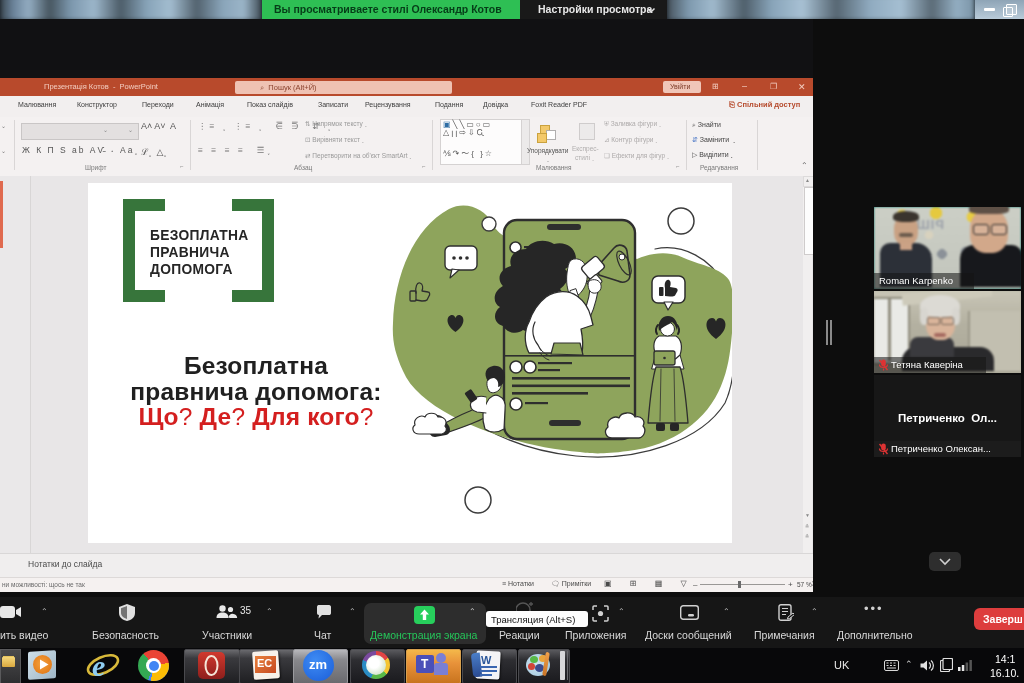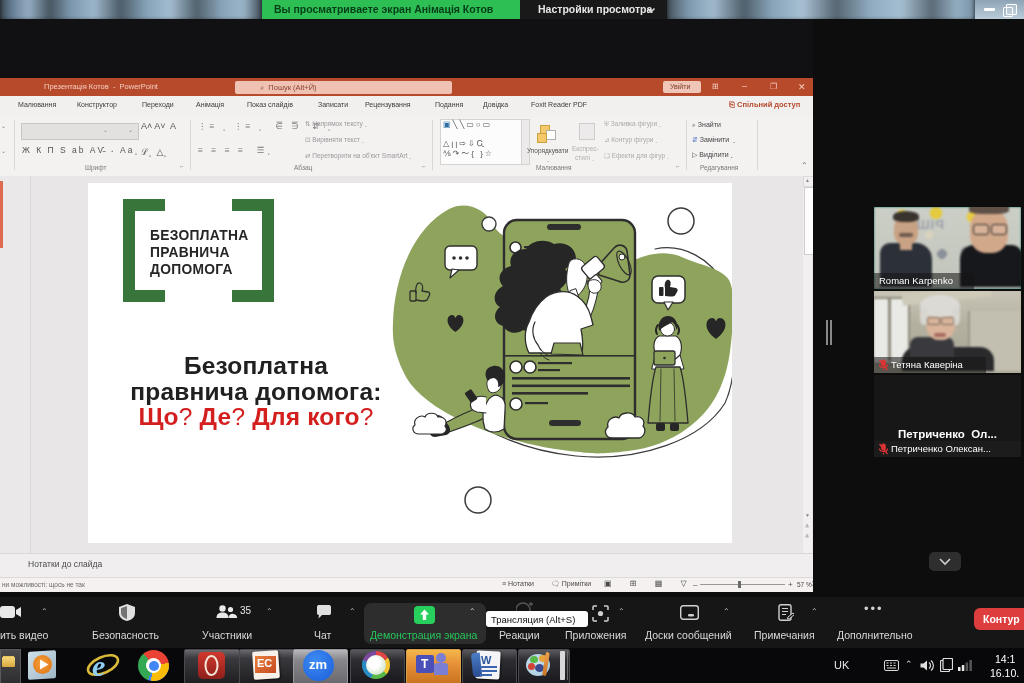--- a/index.html
+++ b/index.html
@@ -12,21 +12,21 @@
 <div id="root">
 
 <div class="abs" id="topstrip" style="left:0;top:0;width:1024px;height:19px;background:#101418;overflow:hidden;">
   <div class="abs" style="left:0;top:-5px;width:262px;height:26px;background:linear-gradient(90deg,#3a4650 0%,#6a8299 5%,#93adc2 11%,#46555f 19%,#7c97ad 27%,#9cb6ca 36%,#4c5c68 46%,#87a3b8 56%,#a3bdd0 65%,#52626e 75%,#8aa5ba 85%,#9bb5c8 93%,#3e4a54 100%);filter:blur(2.5px);"></div>
   <div class="abs" style="left:667px;top:-5px;width:308px;height:26px;background:linear-gradient(90deg,#46525c 0%,#7e99ae 7%,#a0bacd 15%,#4e5e6a 25%,#88a4b9 34%,#a8c1d4 44%,#566672 55%,#90abc0 66%,#a5bfd2 76%,#5a6a76 86%,#93aec2 94%,#7a93a6 100%);filter:blur(2.5px);"></div>
   <div class="abs" style="left:975px;top:0;width:49px;height:19px;background:linear-gradient(180deg,#8ea4b6,#b9cbd9);"></div>
   <div class="abs" style="left:984px;top:8px;width:11px;height:3px;background:#fff;border-radius:1px;"></div>
   <div class="abs" style="left:1006px;top:4px;width:9px;height:9px;border:1.5px solid #fff;border-radius:1px;background:rgba(255,255,255,.2);"></div>
   <div class="abs" style="left:1003px;top:7px;width:8px;height:8px;border:1.5px solid #fff;border-radius:1px;"></div>
   <div class="abs" style="left:262px;top:0;width:258px;height:19px;background:#2ebf54;"></div>
-  <div class="abs txt" style="left:274px;top:3px;width:240px;font-size:10.5px;font-weight:bold;color:#063d18;">Вы просматриваете экран Анімація Котов</div>
+  <div class="abs txt" style="left:274px;top:3px;width:240px;font-size:10.5px;font-weight:bold;color:#063d18;">Вы просматриваете стилі Олександр Котов</div>
   <div class="abs" style="left:520px;top:0;width:147px;height:19px;background:#191919;"></div>
   <div class="abs txt" style="left:538px;top:3px;font-size:10.5px;font-weight:bold;color:#e8e8e8;">Настройки просмотра</div>
   <svg class="abs" style="left:646px;top:7px;" width="10" height="7" viewBox="0 0 10 7">
         <path d="M1.5 1.5 L5 5 L8.5 1.5" fill="none" stroke="#e0e0e0" stroke-width="1.5"></path>
       </svg>
 </div>
 
 <div class="abs" style="left:0;top:19px;width:1024px;height:59px;background:#111113;"></div>
 
 <div class="abs" id="ppt" style="left:0;top:78px;width:813px;height:514px;background:#f2efef;overflow:hidden;">
@@ -77,21 +77,21 @@
     <div class="abs txt" style="left:198px;top:4px;font-size:8.5px;color:#777;letter-spacing:3px;">⋮≡ ˯ ⋮≡ ˯&nbsp; ⋶ ⋽&nbsp; ⇵ ˯</div>
     <div class="abs txt" style="left:198px;top:28px;font-size:8.5px;color:#777;letter-spacing:3px;">≡ ≡ ≡ ≡&nbsp; ☰˯</div>
     <div class="abs txt" style="left:305px;top:3px;font-size:6.5px;color:#999;">⇅ Напрямок тексту ˯</div>
     <div class="abs txt" style="left:305px;top:19px;font-size:6.5px;color:#999;">⊡ Вирівняти текст ˯</div>
     <div class="abs txt" style="left:305px;top:35px;font-size:6.5px;color:#999;">⇄ Перетворити на об'єкт SmartArt ˯</div>
     <div class="abs txt" style="left:294px;top:47px;font-size:6.5px;color:#7a7a7a;">Абзац</div>
     <div class="abs txt" style="left:422px;top:46px;font-size:6px;color:#999;">⌐</div>
 
     <div class="abs" style="left:440px;top:2px;width:81px;height:44px;background:#fdfcfc;border:1px solid #d5d2d2;"></div>
     <div class="abs txt" style="left:443px;top:3px;font-size:8px;color:#555;letter-spacing:2px;"><span style="color:#2e6da4;">▣</span>╲╲▭○▭</div>
-    <div class="abs txt" style="left:443px;top:20px;font-size:8px;color:#555;letter-spacing:2px;">△ꞁꞁ⇨⇩Ꮹ</div>
+    <div class="abs txt" style="left:443px;top:9px;font-size:8px;color:#555;letter-spacing:2px;">△ꞁꞁ⇨⇩Ꮹ</div>
     <div class="abs txt" style="left:443px;top:31px;font-size:8px;color:#555;letter-spacing:2px;">⅍↷〜{ }☆</div>
     <div class="abs" style="left:521px;top:2px;width:7px;height:44px;background:#eceaea;border:1px solid #d5d2d2;"></div>
 
     <div class="abs" style="left:540px;top:8px;width:8px;height:8px;background:#f3c96a;border:1px solid #caa23f;"></div>
     <div class="abs" style="left:546px;top:13px;width:8px;height:8px;background:#fff;border:1px solid #b0aeae;"></div>
     <div class="abs" style="left:537px;top:16px;width:8px;height:8px;background:#f3c96a;border:1px solid #caa23f;"></div>
     <div class="abs txt" style="left:527px;top:30px;font-size:6.5px;color:#555;">Упорядкувати</div>
     <div class="abs txt" style="left:547px;top:39px;font-size:6px;color:#777;">˯</div>
     <div class="abs" style="left:579px;top:6px;width:14px;height:15px;background:#eceaea;border:1px solid #cfcccc;"></div>
     <div class="abs txt" style="left:572px;top:28px;font-size:6.5px;color:#b0aeae;">Експрес-</div>
@@ -313,21 +313,21 @@
   <div class="abs" style="left:0;top:66px;width:112px;height:16px;background:rgba(20,20,20,.55);"></div>
   <svg class="abs" style="left:4px;top:68px;" width="11" height="12" viewBox="0 0 11 12">
         <rect x="3.2" y="0.5" width="4.6" height="7" rx="2.3" fill="#d33"></rect>
         <path d="M1.5 5.5 C1.5 9.5 9.5 9.5 9.5 5.5 M5.5 9.5 L5.5 11.5" stroke="#d33" stroke-width="1.2" fill="none"></path>
         <line x1="1.5" y1="1" x2="9.5" y2="11" stroke="#d33" stroke-width="1.4"></line>
       </svg>
   <div class="abs txt" style="left:17px;top:68px;font-size:9.5px;color:#fff;">Тетяна Каверіна</div>
 </div>
 
 <div class="abs" style="left:874px;top:375px;width:147px;height:82px;overflow:hidden;background:#171717;">
-  <div class="abs txt" style="left:0;top:37px;width:147px;text-align:center;font-size:11.5px;font-weight:bold;color:#fff;margin-top:16px;">Петриченко&nbsp; Ол...</div>
+  <div class="abs txt" style="left:0;top:37px;width:147px;text-align:center;font-size:11.5px;font-weight:bold;color:#fff;">Петриченко&nbsp; Ол...</div>
   <div class="abs" style="left:0;top:66px;width:147px;height:16px;background:rgba(30,30,30,.8);"></div>
   <svg class="abs" style="left:4px;top:68px;" width="11" height="12" viewBox="0 0 11 12">
         <rect x="3.2" y="0.5" width="4.6" height="7" rx="2.3" fill="#d33"></rect>
         <path d="M1.5 5.5 C1.5 9.5 9.5 9.5 9.5 5.5 M5.5 9.5 L5.5 11.5" stroke="#d33" stroke-width="1.2" fill="none"></path>
         <line x1="1.5" y1="1" x2="9.5" y2="11" stroke="#d33" stroke-width="1.4"></line>
       </svg>
   <div class="abs txt" style="left:17px;top:68px;font-size:9.5px;color:#fff;">Петриченко Олексан...</div>
 </div>
 
 
@@ -403,21 +403,21 @@
         <path d="M4 4.5 h6 M4 7.5 h6 M4 10.5 h4" stroke="#d0d0d0" stroke-width="1.2"></path>
         <path d="M10 13 l5 -4 l1.5 1.5 l-5 4 l-2 0.5 Z" fill="#161616" stroke="#d0d0d0" stroke-width="1"></path>
       </svg>
   <div class="abs txt" style="left:811px;top:10px;font-size:8px;color:#bbb;">⌃</div>
   <div class="abs txt" style="left:754px;top:32px;font-size:10.5px;">Примечания</div>
 
   <div class="abs txt" style="left:864px;top:4px;font-size:13px;color:#d0d0d0;letter-spacing:2px;">•••</div>
   <div class="abs txt" style="left:837px;top:32px;font-size:10.5px;">Дополнительно</div>
 
   <div class="abs" style="left:974px;top:11px;width:50px;height:22px;background:#dd3d3d;border-radius:6px 0 0 6px;"></div>
-  <div class="abs txt" style="left:983px;top:16px;font-size:10.5px;font-weight:bold;color:#fff;">Контур</div>
+  <div class="abs txt" style="left:983px;top:16px;font-size:10.5px;font-weight:bold;color:#fff;">Заверш</div>
 </div>
 
 <div class="abs" id="taskbar" style="left:0;top:648px;width:1024px;height:35px;background:#08080a;">
 
   <div class="abs" style="left:0;top:1px;width:19px;height:33px;background:linear-gradient(180deg,#4a4a4c,#2e2e30);border:1px solid #5a5a5c;"></div>
   <div class="abs" style="left:2px;top:9px;width:13px;height:10px;background:linear-gradient(180deg,#f5d77a,#d9a83f);border-radius:1px;box-shadow:0 -2px 0 -1px #e8c55e;"></div>
 
   <div class="abs" style="left:28px;top:3px;width:28px;height:28px;background:linear-gradient(135deg,#cfe0ea,#9fb6c6);border-radius:2px;transform:skewY(-3deg);"></div>
   <div class="abs" style="left:33px;top:7px;width:19px;height:19px;background:radial-gradient(circle at 45% 45%,#f4a03c,#dd7010);border-radius:50%;"></div>
   <svg class="abs" style="left:39px;top:11px;" width="10" height="11" viewBox="0 0 10 11">

